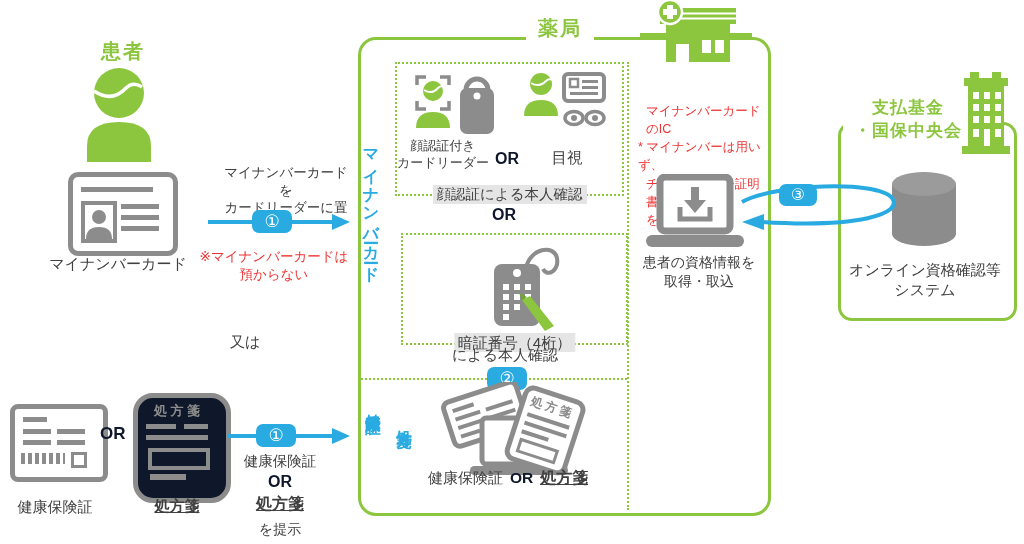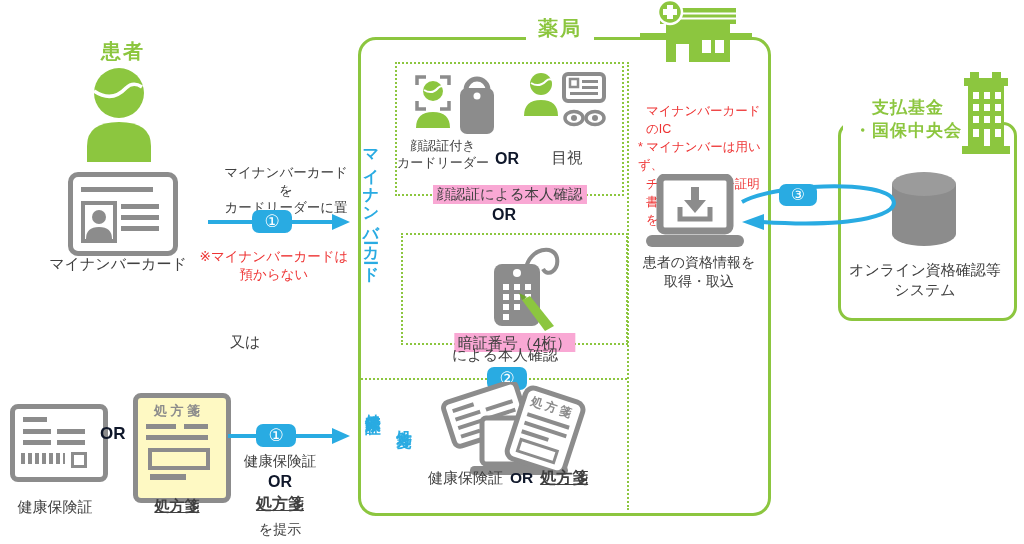--- a/index.html
+++ b/index.html
@@ -16,21 +16,21 @@
   .u{font-weight:bold;text-decoration:underline;}
   .wbg{background:#fff;padding:0 4px;white-space:nowrap;}
   .vtext{writing-mode:vertical-rl;text-orientation:upright;color:#29abe2;font-weight:bold;letter-spacing:1px;}
   .dotted-box{border:2px dotted #8cc63f;}
   .solid-box{border:3px solid #8cc63f;background:#fff;}
   .badge{
     background:#29abe2;color:#fff;border-radius:7px;
     display:flex;align-items:center;justify-content:center;
     font-size:17px;line-height:1;
   }
-  .caption-bottom{position:absolute;left:50%;transform:translateX(-50%);white-space:nowrap;background:#f9a8d4;padding:0 4px;}
+  .caption-bottom{position:absolute;left:50%;transform:translateX(-50%);white-space:nowrap;background:#e5e5e5;padding:0 4px;}
   .note{font-size:12.5px;line-height:1.45;}
   svg{display:block;}
 </style>
 </head>
 <body>
 
 <div id="stage">
 
   <div class="abs green-title center" style="left:90px;top:38px;width:66px;font-size:20px;">患者</div>
 
@@ -73,21 +73,21 @@
   <div class="abs" style="left:10px;top:404px;width:88px;height:68px;border:5px solid #8c8c8c;border-radius:8px;background:#fff;">
     <div class="abs" style="left:8px;top:8px;width:24px;height:5px;background:#8c8c8c;"></div>
     <div class="abs" style="left:8px;top:20px;width:28px;height:5px;background:#8c8c8c;"></div>
     <div class="abs" style="left:42px;top:20px;width:28px;height:5px;background:#8c8c8c;"></div>
     <div class="abs" style="left:8px;top:31px;width:28px;height:5px;background:#8c8c8c;"></div>
     <div class="abs" style="left:42px;top:31px;width:28px;height:5px;background:#8c8c8c;"></div>
     <div class="abs" style="left:6px;top:44px;width:44px;height:11px;background:repeating-linear-gradient(90deg,#8c8c8c 0 4px,#fff 4px 7px);"></div>
     <div class="abs" style="left:56px;top:43px;width:10px;height:10px;border:3px solid #8c8c8c;"></div>
   </div>
   <div class="abs blue-or" style="left:100px;top:424px;font-size:17px;">OR</div>
-  <div class="abs" style="left:133px;top:393px;width:88px;height:100px;border:5px solid #8c8c8c;border-radius:8px;background:#fef9c3;">
+  <div class="abs" style="left:133px;top:393px;width:88px;height:100px;border:5px solid #8c8c8c;border-radius:20px;background:#0f172a;">
     <div class="abs center" style="left:0;top:4px;width:78px;font-size:13px;font-weight:bold;color:#8c8c8c;white-space:nowrap;">処 方 箋</div>
     <div class="abs" style="left:8px;top:26px;width:30px;height:5px;background:#8c8c8c;"></div>
     <div class="abs" style="left:46px;top:26px;width:24px;height:5px;background:#8c8c8c;"></div>
     <div class="abs" style="left:8px;top:37px;width:62px;height:5px;background:#8c8c8c;"></div>
     <div class="abs" style="left:10px;top:50px;width:54px;height:14px;border:4px solid #8c8c8c;"></div>
     <div class="abs" style="left:12px;top:76px;width:36px;height:6px;background:#8c8c8c;"></div>
   </div>
   <div class="abs t center" style="left:0px;top:497px;width:110px;font-size:15px;">健康保険証</div>
   <div class="abs t center u" style="left:133px;top:496px;width:88px;font-size:15px;">処方箋</div>
 

